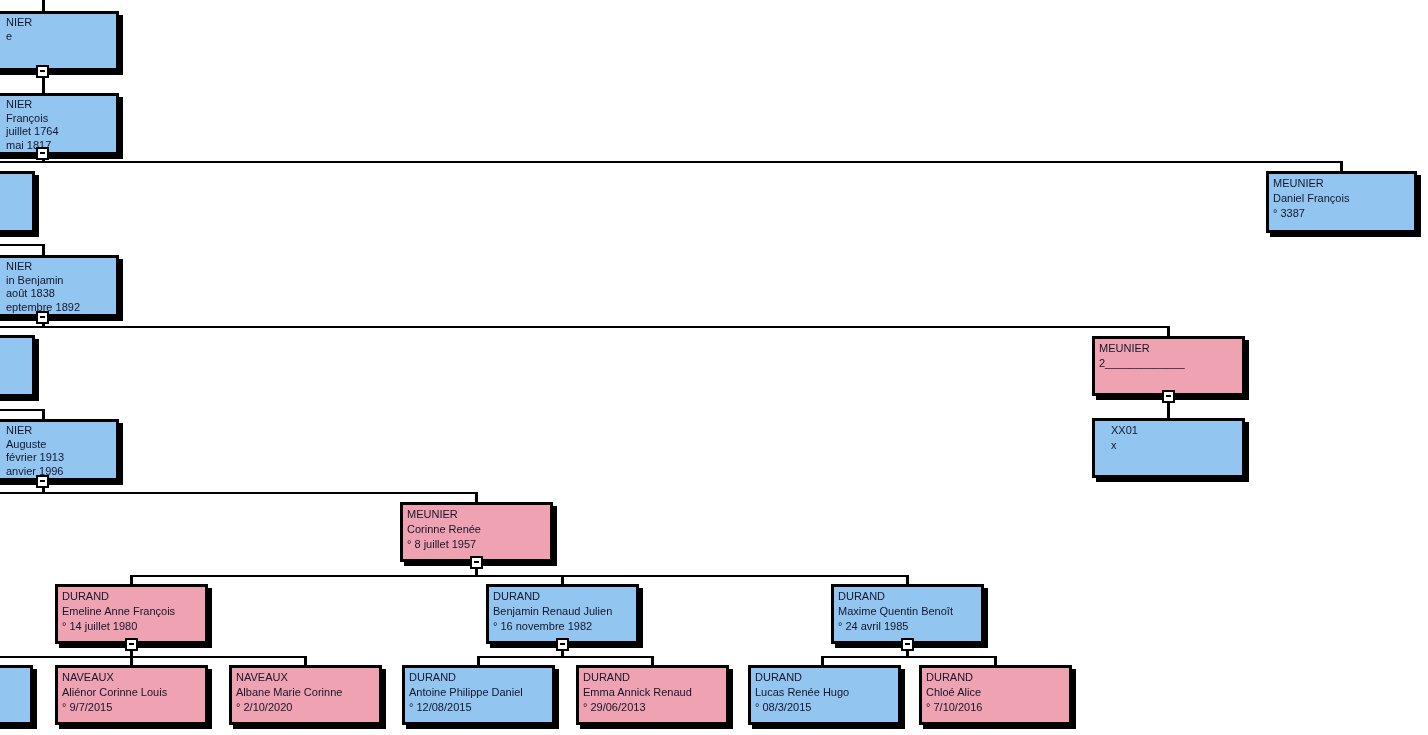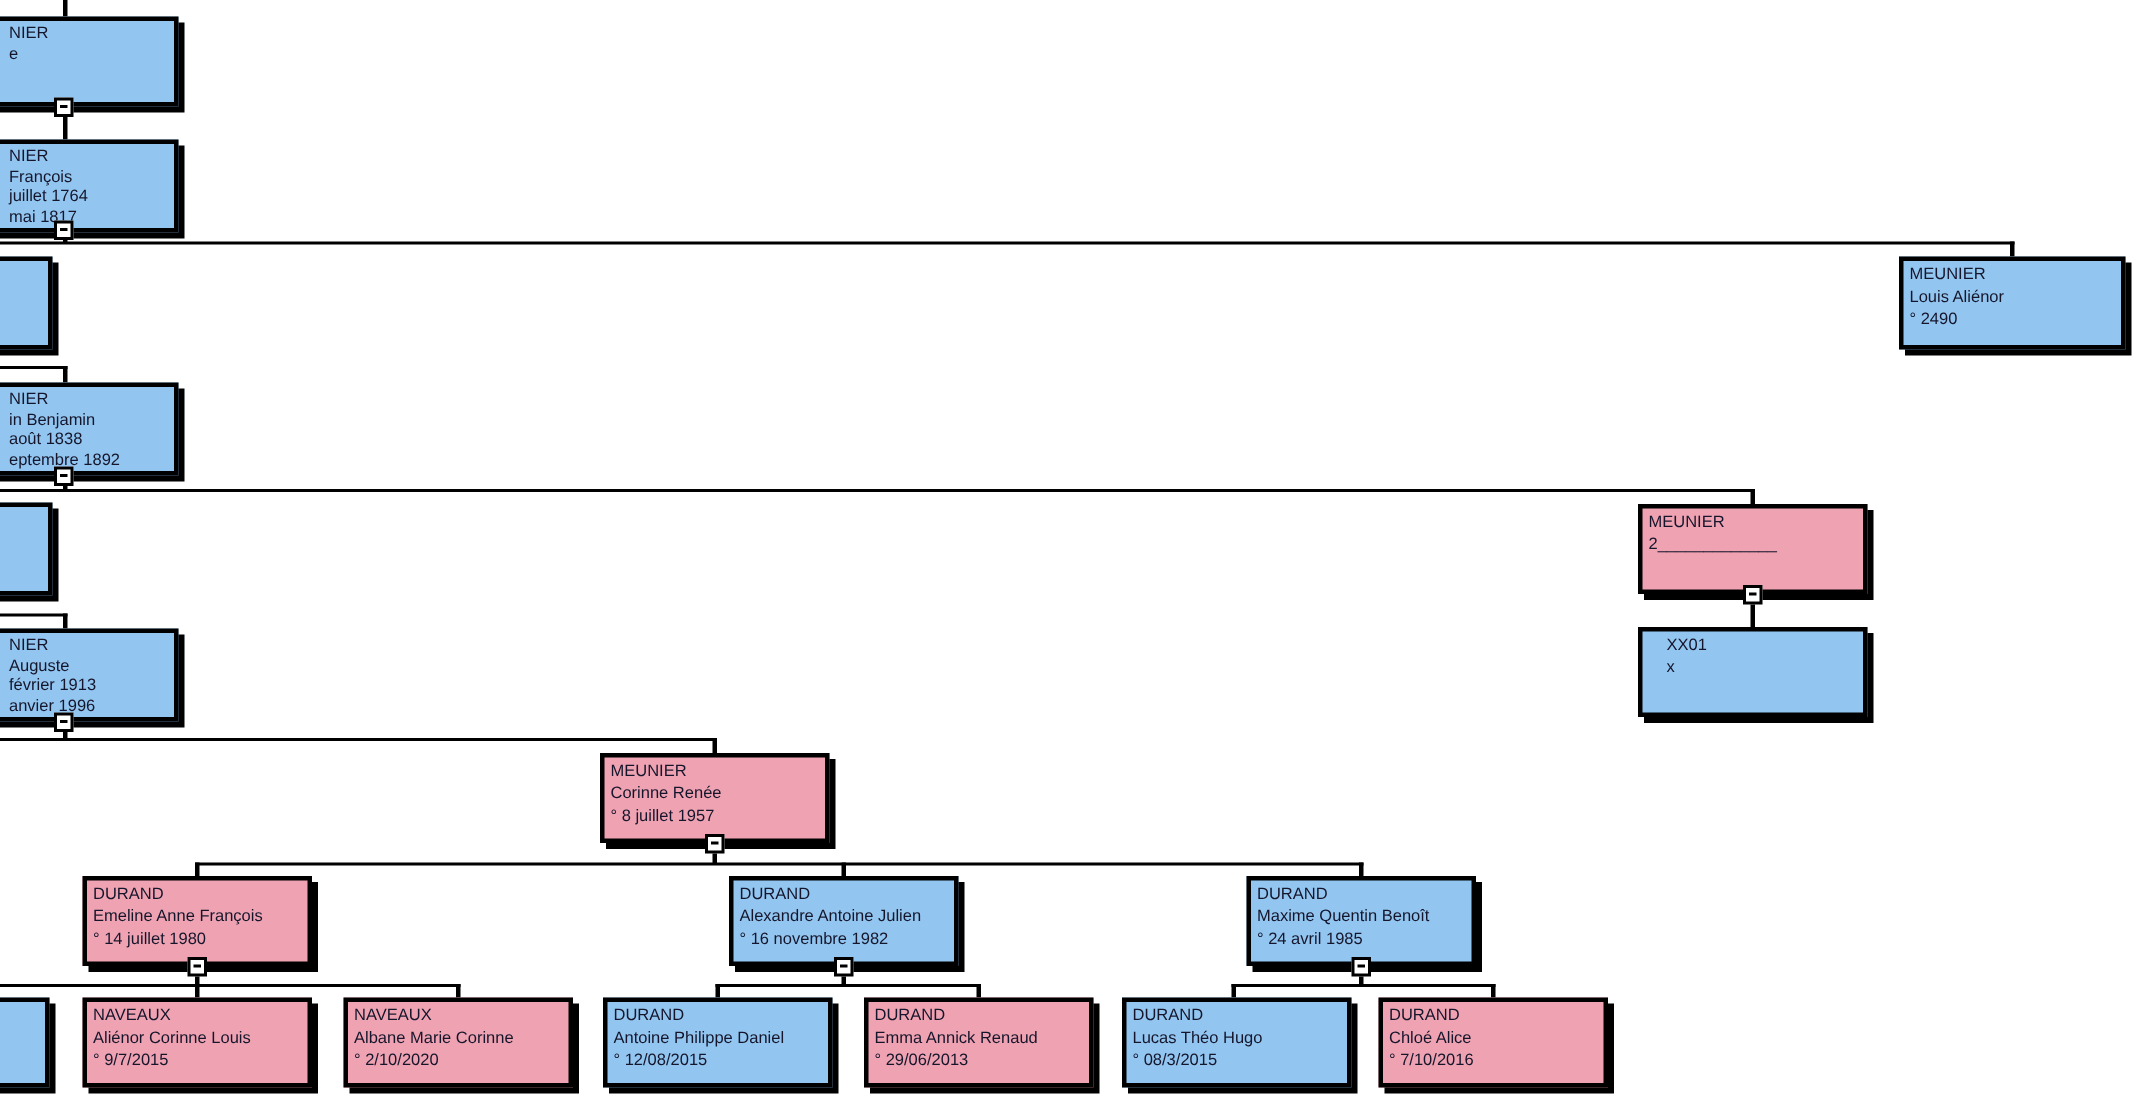--- a/index.html
+++ b/index.html
@@ -70,22 +70,22 @@
     </div>
     <div class="person male fragment" style="left: -34px; top: 93px; width: 153px; height: 62px; background: rgb(146, 198, 240);">
       <span class="ln">NIER</span>
       <span class="ln">François</span>
       <span class="ln">juillet 1764</span>
       <span class="ln">mai 1817</span>
     </div>
     <div class="person male" style="left: -118px; top: 171px; width: 153px; height: 62px; background: rgb(146, 198, 240);"></div>
     <div class="person male" style="left: 1266px; top: 171px; width: 151px; height: 62px; background: rgb(146, 198, 240);">
       <span class="ln">MEUNIER</span>
-      <span class="ln">Louis Aliénor</span>
-      <span class="ln">° 2490</span>
+      <span class="ln">Daniel François</span>
+      <span class="ln">° 3387</span>
     </div>
     <div class="person male fragment" style="left: -34px; top: 255px; width: 153px; height: 62px; background: rgb(146, 198, 240);">
       <span class="ln">NIER</span>
       <span class="ln">in Benjamin</span>
       <span class="ln">août 1838</span>
       <span class="ln">eptembre 1892</span>
     </div>
     <div class="person male" style="left: -118px; top: 335px; width: 153px; height: 62px; background: rgb(146, 198, 240);"></div>
     <div class="person female" style="left: 1092px; top: 336px; width: 153px; height: 60px; background: rgb(239, 163, 178);">
       <span class="ln">MEUNIER</span>
@@ -106,21 +106,21 @@
       <span class="ln">Corinne Renée</span>
       <span class="ln">° 8 juillet 1957</span>
     </div>
     <div class="person female" style="left: 55px; top: 584px; width: 153px; height: 60px; background: rgb(239, 163, 178);">
       <span class="ln">DURAND</span>
       <span class="ln">Emeline Anne François</span>
       <span class="ln">° 14 juillet 1980</span>
     </div>
     <div class="person male" style="left: 486px; top: 584px; width: 153px; height: 60px; background: rgb(146, 198, 240);">
       <span class="ln">DURAND</span>
-      <span class="ln">Alexandre Antoine Julien</span>
+      <span class="ln">Benjamin Renaud Julien</span>
       <span class="ln">° 16 novembre 1982</span>
     </div>
     <div class="person male" style="left: 831px; top: 584px; width: 153px; height: 60px; background: rgb(146, 198, 240);">
       <span class="ln">DURAND</span>
       <span class="ln">Maxime Quentin Benoît</span>
       <span class="ln">° 24 avril 1985</span>
     </div>
     <div class="person male" style="left: -120px; top: 665px; width: 153px; height: 60px; background: rgb(146, 198, 240);"></div>
     <div class="person female" style="left: 55px; top: 665px; width: 153px; height: 60px; background: rgb(239, 163, 178);">
       <span class="ln">NAVEAUX</span>
@@ -137,21 +137,21 @@
       <span class="ln">Antoine Philippe Daniel</span>
       <span class="ln">° 12/08/2015</span>
     </div>
     <div class="person female" style="left: 576px; top: 665px; width: 153px; height: 60px; background: rgb(239, 163, 178);">
       <span class="ln">DURAND</span>
       <span class="ln">Emma Annick Renaud</span>
       <span class="ln">° 29/06/2013</span>
     </div>
     <div class="person male" style="left: 748px; top: 665px; width: 153px; height: 60px; background: rgb(146, 198, 240);">
       <span class="ln">DURAND</span>
-      <span class="ln">Lucas Théo Hugo</span>
+      <span class="ln">Lucas Renée Hugo</span>
       <span class="ln">° 08/3/2015</span>
     </div>
     <div class="person female" style="left: 919px; top: 665px; width: 153px; height: 60px; background: rgb(239, 163, 178);">
       <span class="ln">DURAND</span>
       <span class="ln">Chloé Alice</span>
       <span class="ln">° 7/10/2016</span>
     </div>
     <div class="usq" style="left: 35.5px; top: 64.5px; background: rgb(255, 255, 255);">
       <span class="minus"></span>
     </div>

